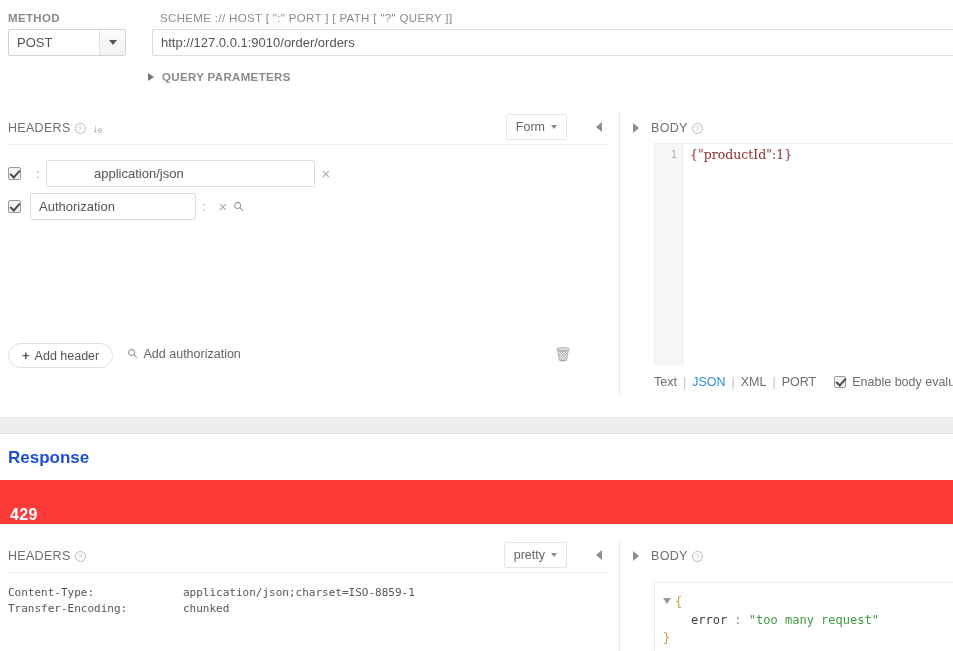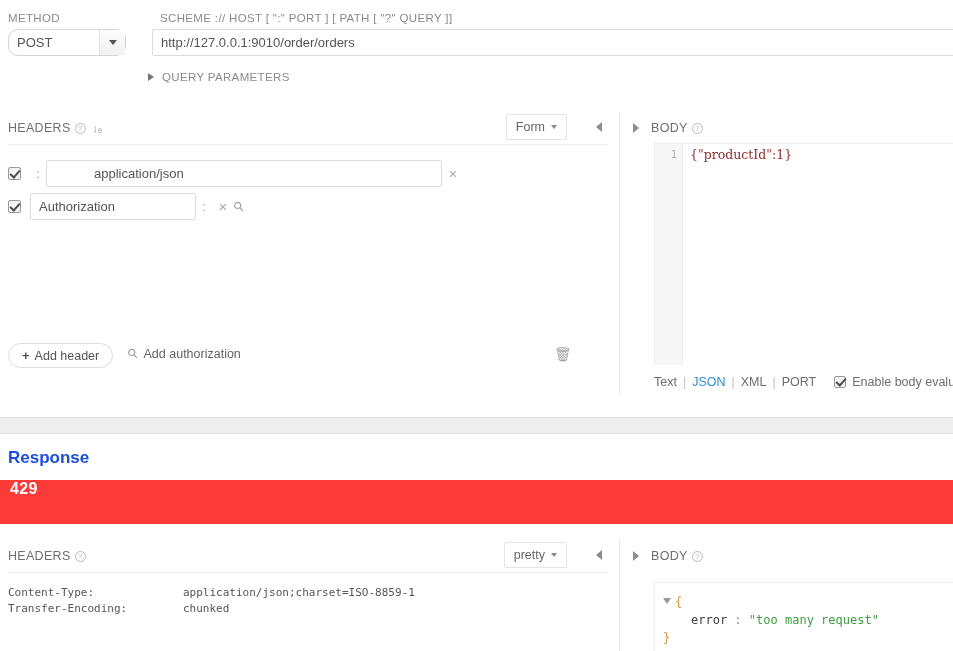--- a/index.html
+++ b/index.html
@@ -43,28 +43,28 @@
     color: #b9b9b9;
     font-size: 8px;
     line-height: 10px;
     text-align: center;
     vertical-align: 1px;
     margin-left: 4px;
   }
 
   
   .row-top { position: absolute; left: 0; top: 0; width: 953px; }
-  #method-label { position: absolute; left: 8px; top: 12px; }
+  #method-label { position: absolute; left: 8px; top: 12px; font-weight: bold; }
   #url-label    { position: absolute; left: 160px; top: 12px; }
 
   #method-select {
     position: absolute; left: 8px; top: 29px;
     width: 118px; height: 27px;
     border: 1px solid #d3d3d3;
-    border-radius: 10px;
+    border-radius: 2px;
     background: #fff;
     display: flex; align-items: center;
   }
   #method-value { flex: 1; padding-left: 8px; font-size: 13px; color: #555; }
   #method-arrow {
     width: 26px; height: 25px;
     border-left: 1px solid #e2e2e2;
     background: linear-gradient(#fdfdfd,#f1f1f1);
     display: flex; align-items: center; justify-content: center;
   }
@@ -77,20 +77,21 @@
   #url-input {
     position: absolute; left: 152px; top: 29px;
     width: 830px;
   }
 
   
   #query-params {
     position: absolute; left: 148px; top: 71px;
     display: flex; align-items: center; gap: 8px;
     cursor: pointer;
+    font-weight: bold;
   }
   .tri-right {
     width: 0; height: 0;
     border-top: 4.5px solid transparent;
     border-bottom: 4.5px solid transparent;
     border-left: 6px solid #757575;
   }
   .tri-down {
     width: 0; height: 0;
     border-left: 4.5px solid transparent;
@@ -183,21 +184,21 @@
     content: "";
     position: absolute;
     left: 3px; top: 0px;
     width: 4px; height: 8px;
     border: solid #4a4a4a;
     border-width: 0 2px 2px 0;
     transform: rotate(42deg);
   }
   .hdr-key   { width: 166px; }
   .hdr-colon { width: 16px; text-align: center; color: #9c9c9c; font-size: 13px; }
-  .hdr-val   { width: 396px; padding-left: 47px; }
+  .hdr-val   { width: 269px; padding-left: 47px; }
   .x-btn {
     width: 22px; text-align: center;
     color: #a9a9a9; font-size: 15px;
     line-height: 1;
   }
   .key-icon {
     display: inline-block;
     color: #9e9e9e;
     font-size: 13px;
     transform: rotate(-45deg);
@@ -296,21 +297,21 @@
   #response-title {
     position: absolute; left: 8px; top: 448px;
     font-size: 17px;
     font-weight: bold;
     color: #1d4ed8;
   }
   #status-bar {
     position: absolute; left: 0; top: 480px;
     width: 953px; height: 44px;
     background: #fc3a38;
-    display: flex; align-items: flex-start;
+    display: flex; align-items: flex-end;
   }
   #status-code {
     padding-left: 10px;
     color: #fff;
     font-size: 16px;
     font-weight: bold;
     letter-spacing: .4px;
   }
 
   #res-headers-pane {

